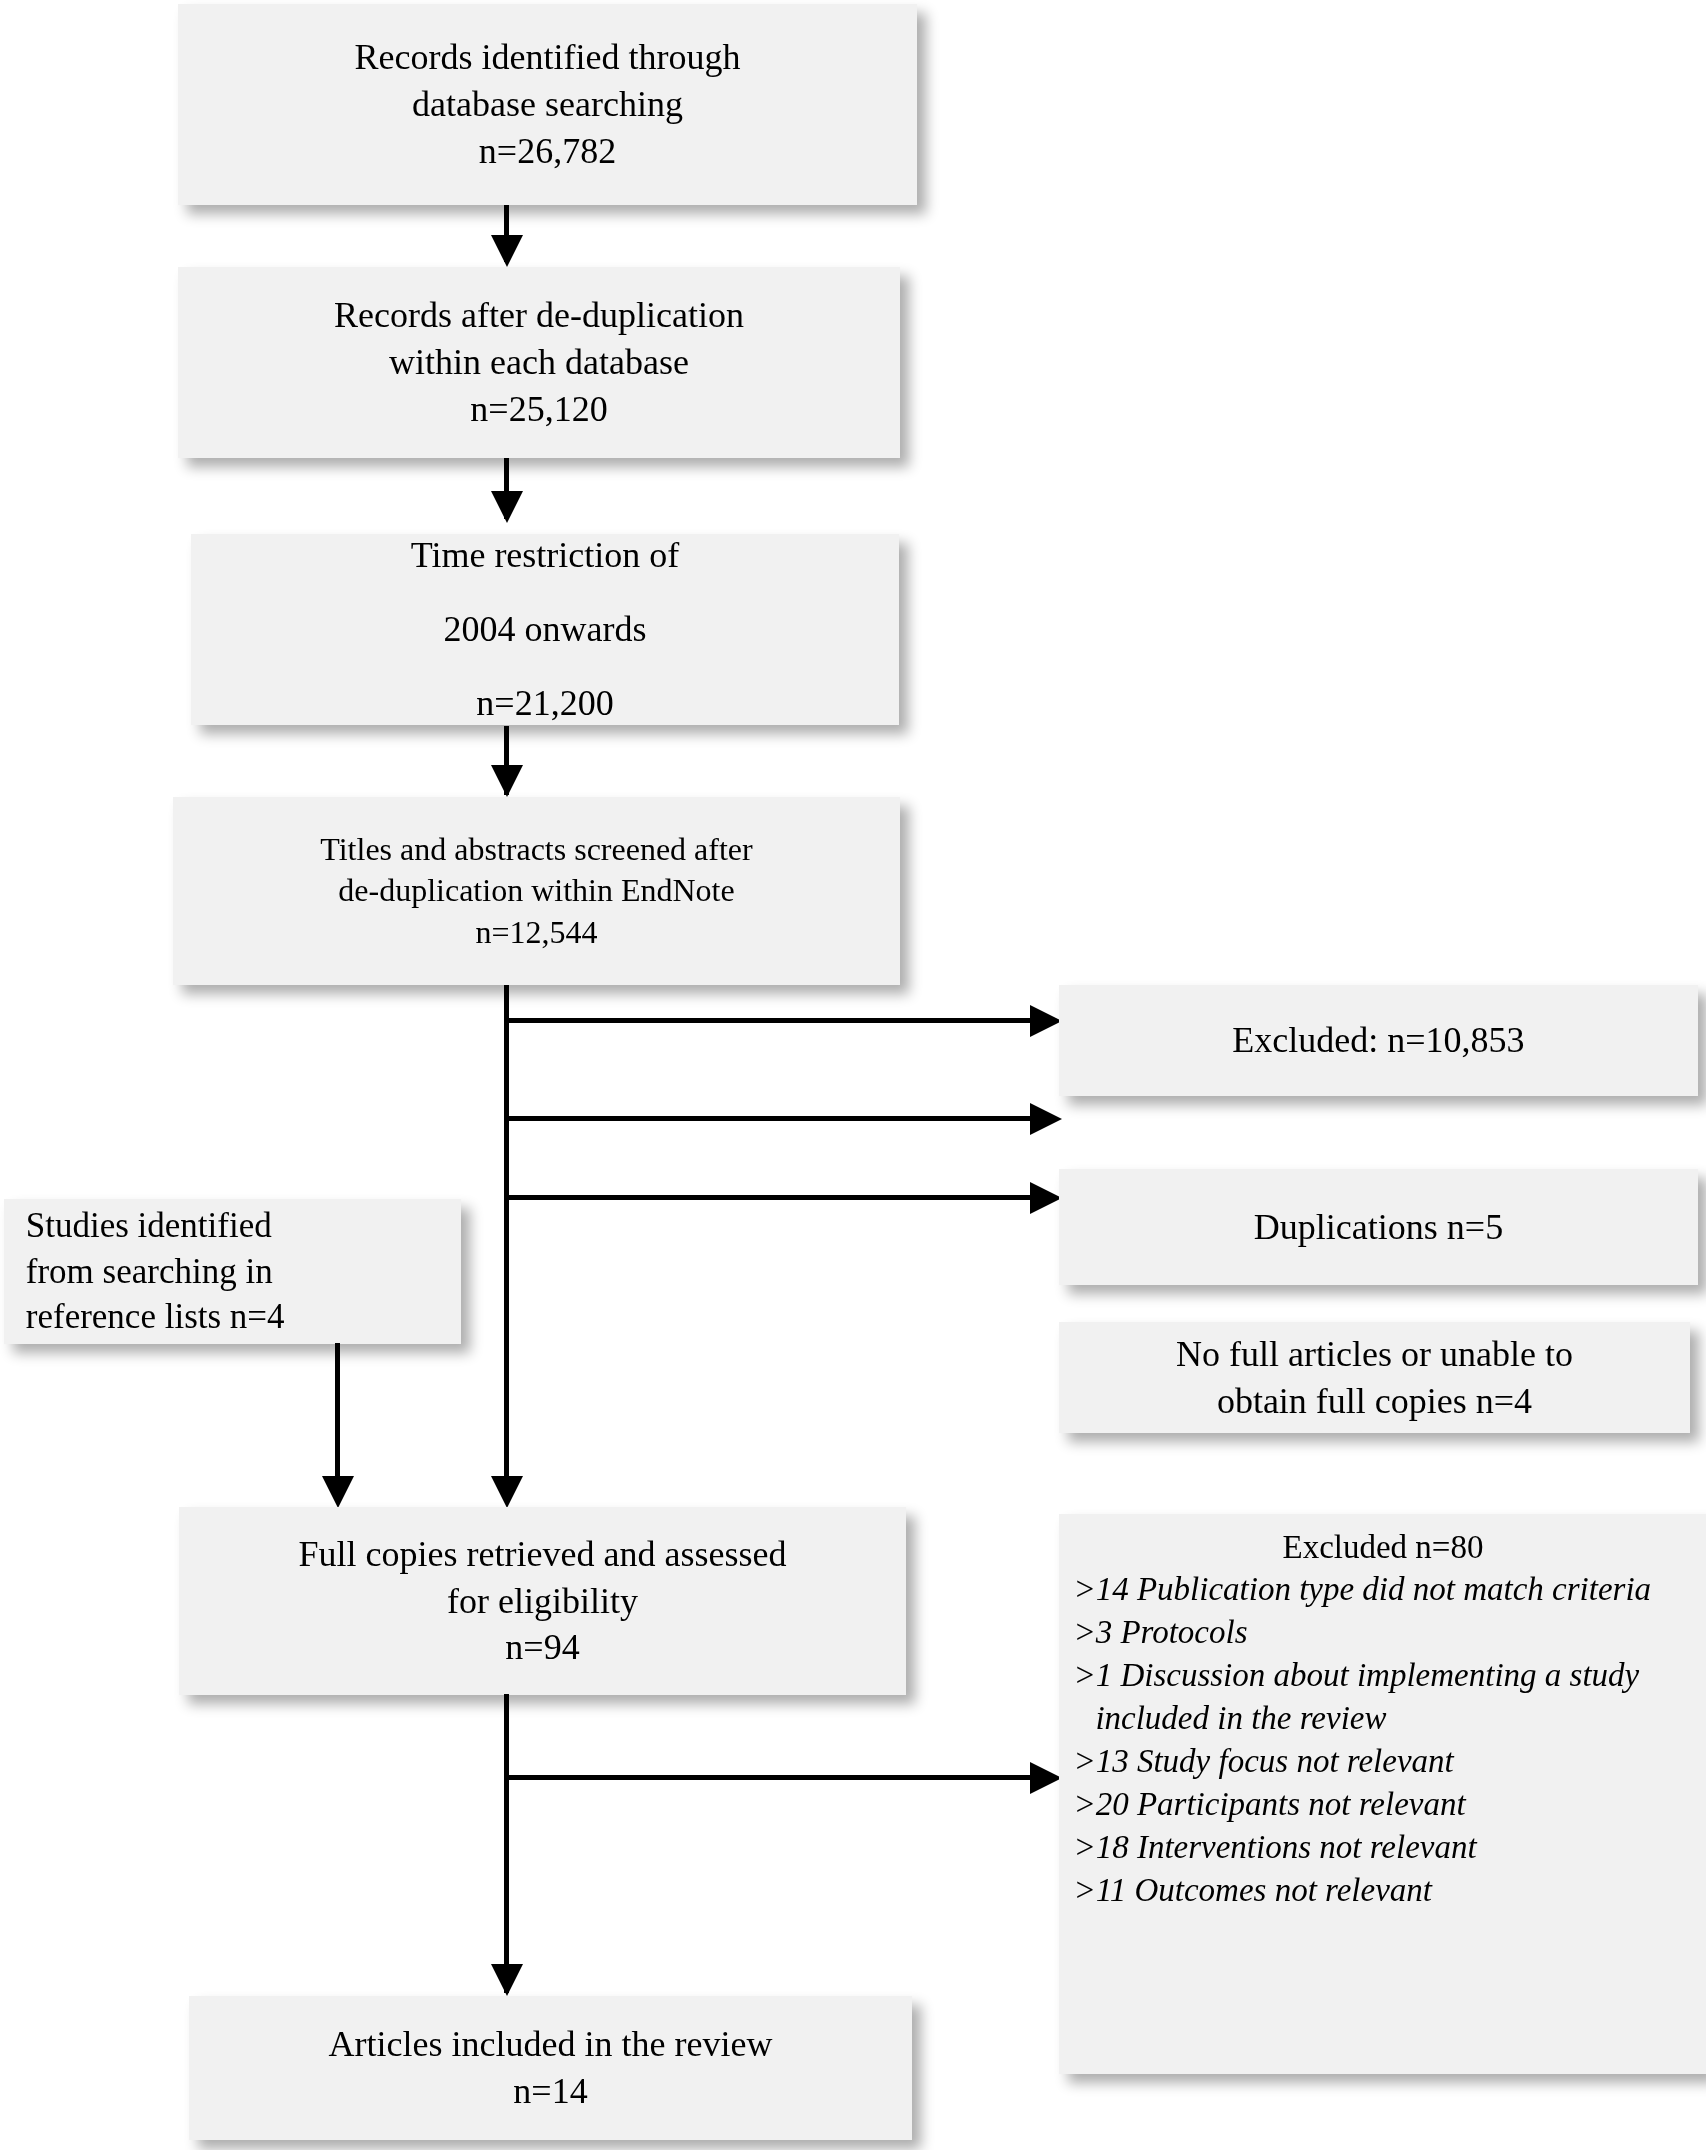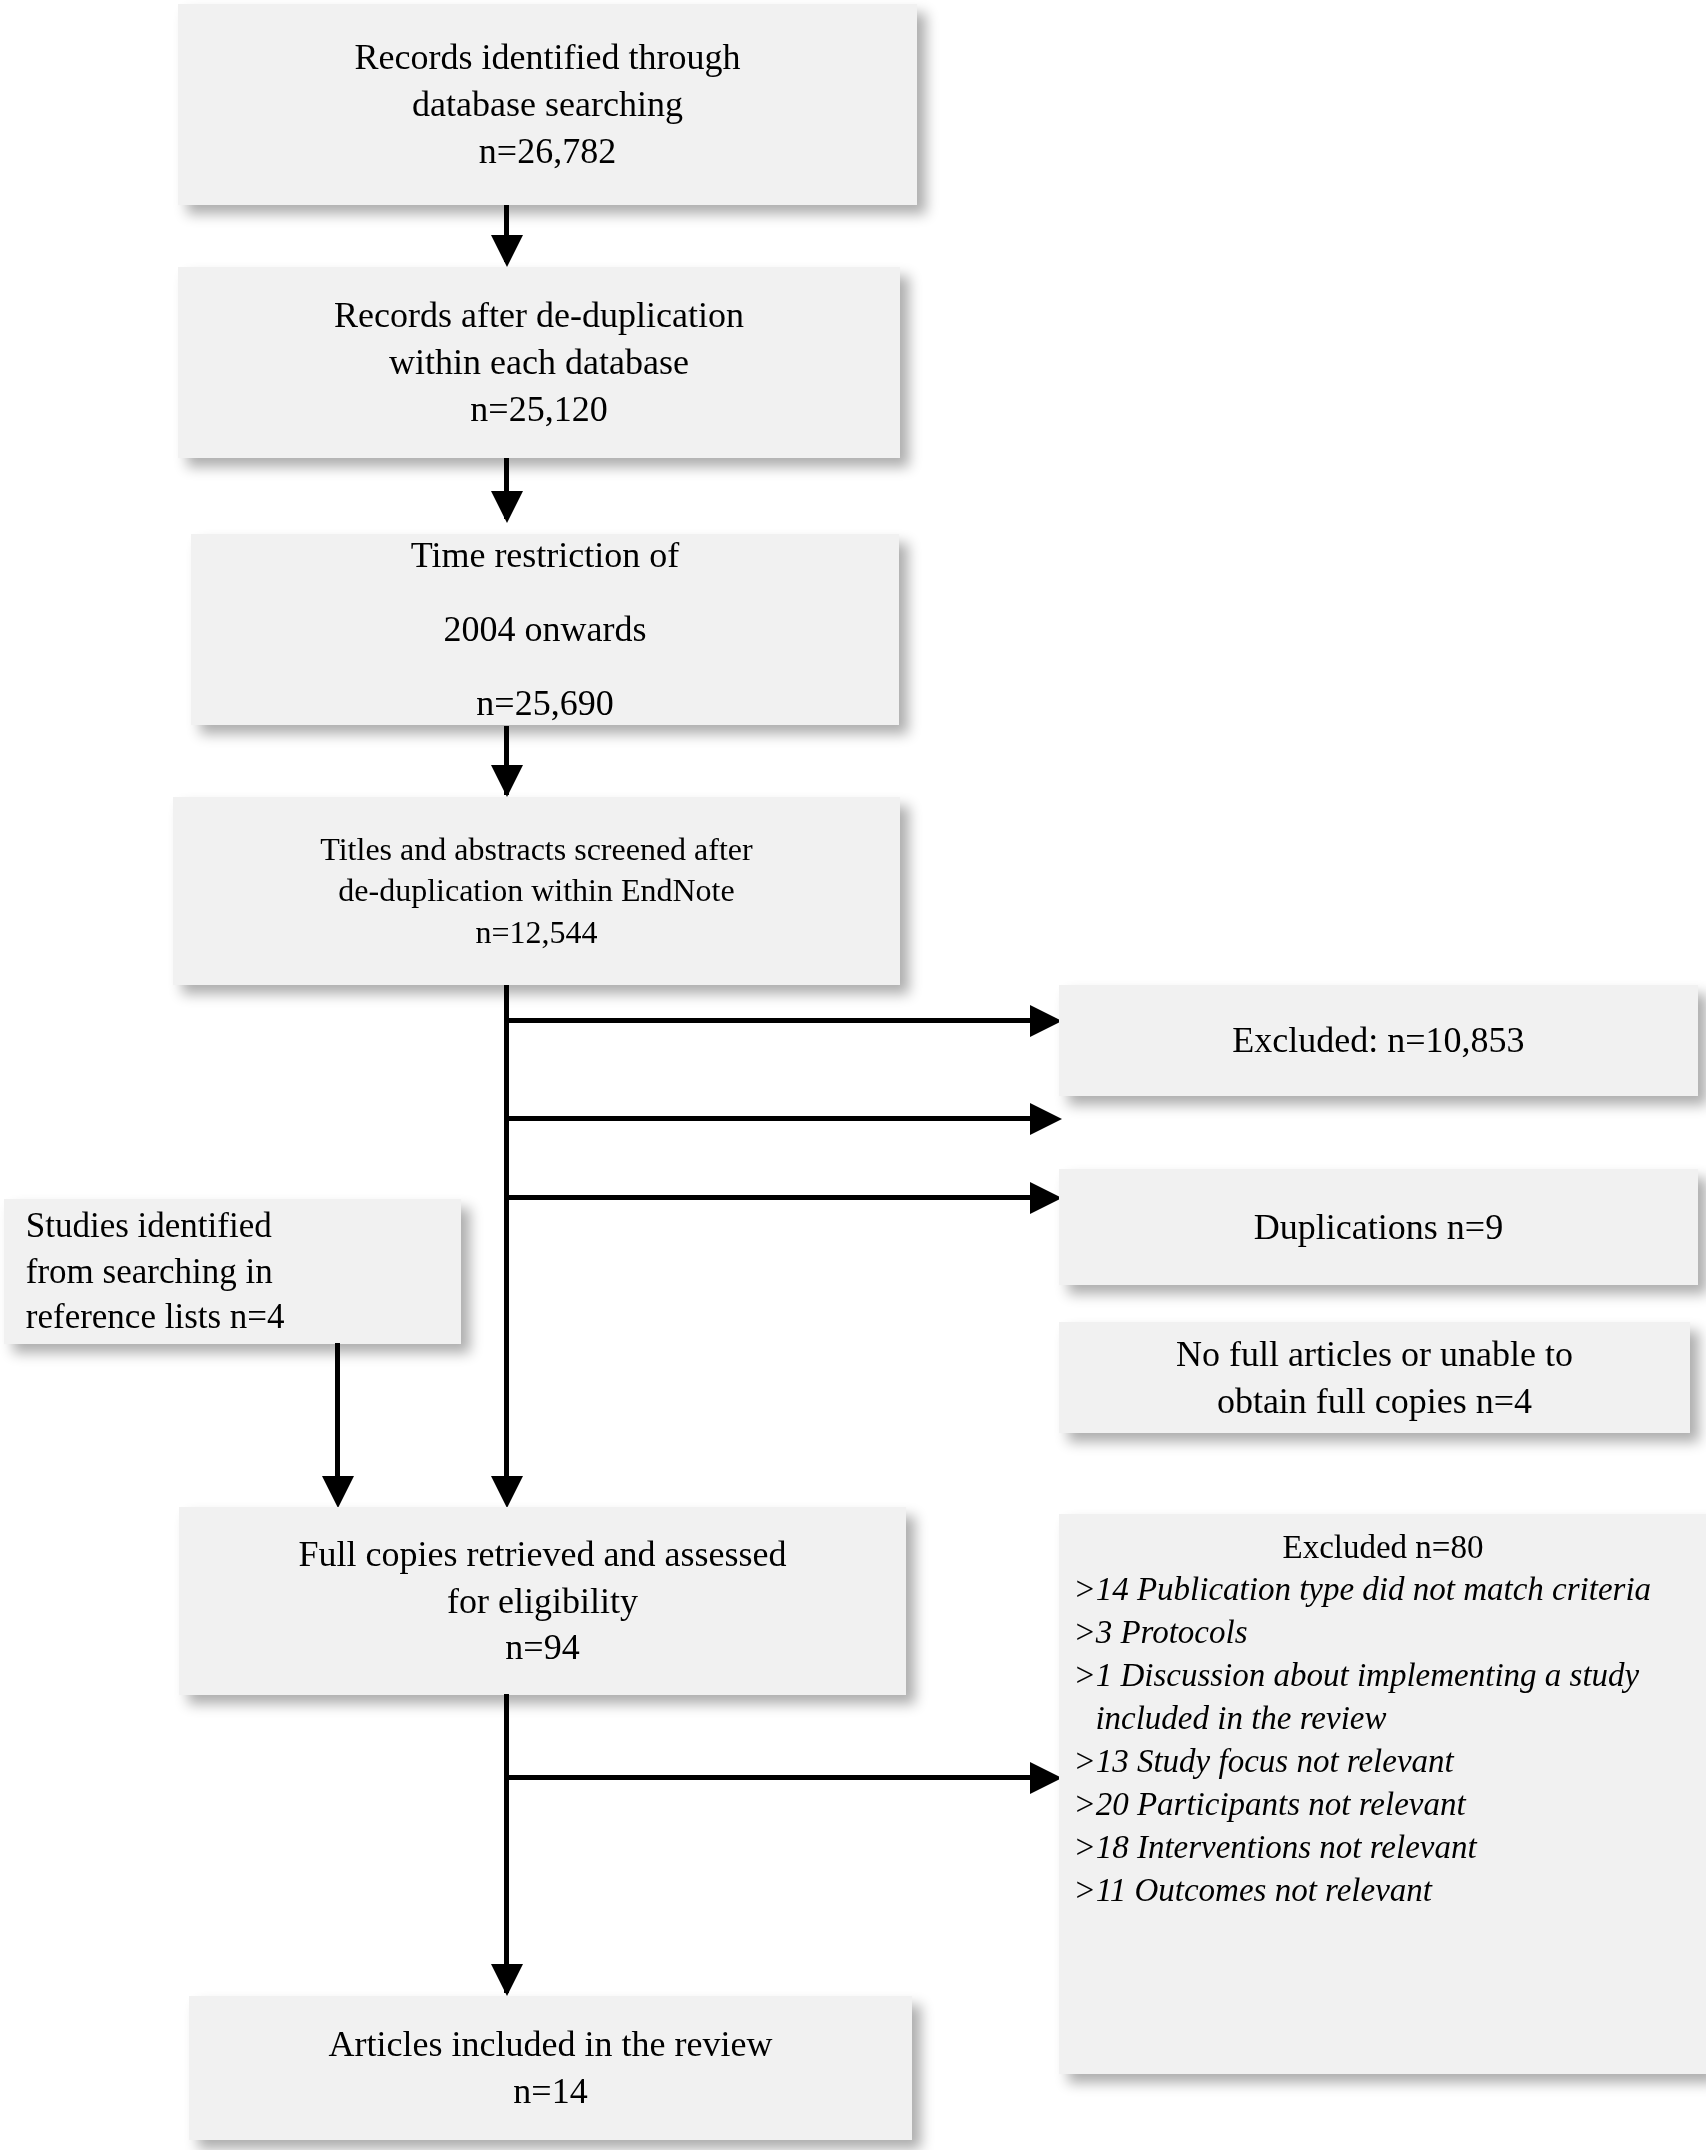--- a/index.html
+++ b/index.html
@@ -100,21 +100,21 @@
     <span class="ln">within each database</span>
     <span class="ln">n=25,120</span>
   </div>
 
   <div class="vline" style="left:504px; top:458px; height:61px;"></div>
   <div class="arrow-down" style="left:491px; top:491px;"></div>
 
   <div class="box center" style="left:191px; top:534px; width:708px; height:191px; font-size:36px;gap:27px;">
     <span class="ln">Time restriction of</span>
     <span class="ln">2004 onwards</span>
-    <span class="ln">n=25,690</span>
+    <span class="ln">n=21,200</span>
   </div>
 
   <div class="vline" style="left:504px; top:726px; height:69px;"></div>
   <div class="arrow-down" style="left:491px; top:765px;"></div>
 
   <div class="box center" style="left:173px; top:797px; width:727px; height:188px; font-size:32px;">
     <span class="ln">Titles and abstracts screened after</span>
     <span class="ln">de-duplication within EndNote</span>
     <span class="ln">n=12,544</span>
   </div>
@@ -155,21 +155,21 @@
   <div class="box center" style="left:189px; top:1996px; width:723px; height:144px; font-size:36px;">
     <span class="ln">Articles included in the review</span>
     <span class="ln">n=14</span>
   </div>
 
   <div class="box center" style="left:1059px; top:985px; width:639px; height:111px; font-size:36px;">
     <span class="ln">Excluded: n=10,853</span>
   </div>
 
   <div class="box center" style="left:1059px; top:1169px; width:639px; height:116px; font-size:36px;">
-    <span class="ln">Duplications n=9</span>
+    <span class="ln">Duplications n=5</span>
   </div>
 
   <div class="box center" style="left:1059px; top:1322px; width:631px; height:111px; font-size:36px;">
     <span class="ln">No full articles or unable to</span>
     <span class="ln">obtain full copies n=4</span>
   </div>
 
   <div class="box" style="left:1059px; top:1514px; width:648px; height:560px; font-size:33px;
               display:block; padding:11.5px 14.4px 11.5px 14.4px;">
     <span class="exc-title">Excluded n=80</span>

